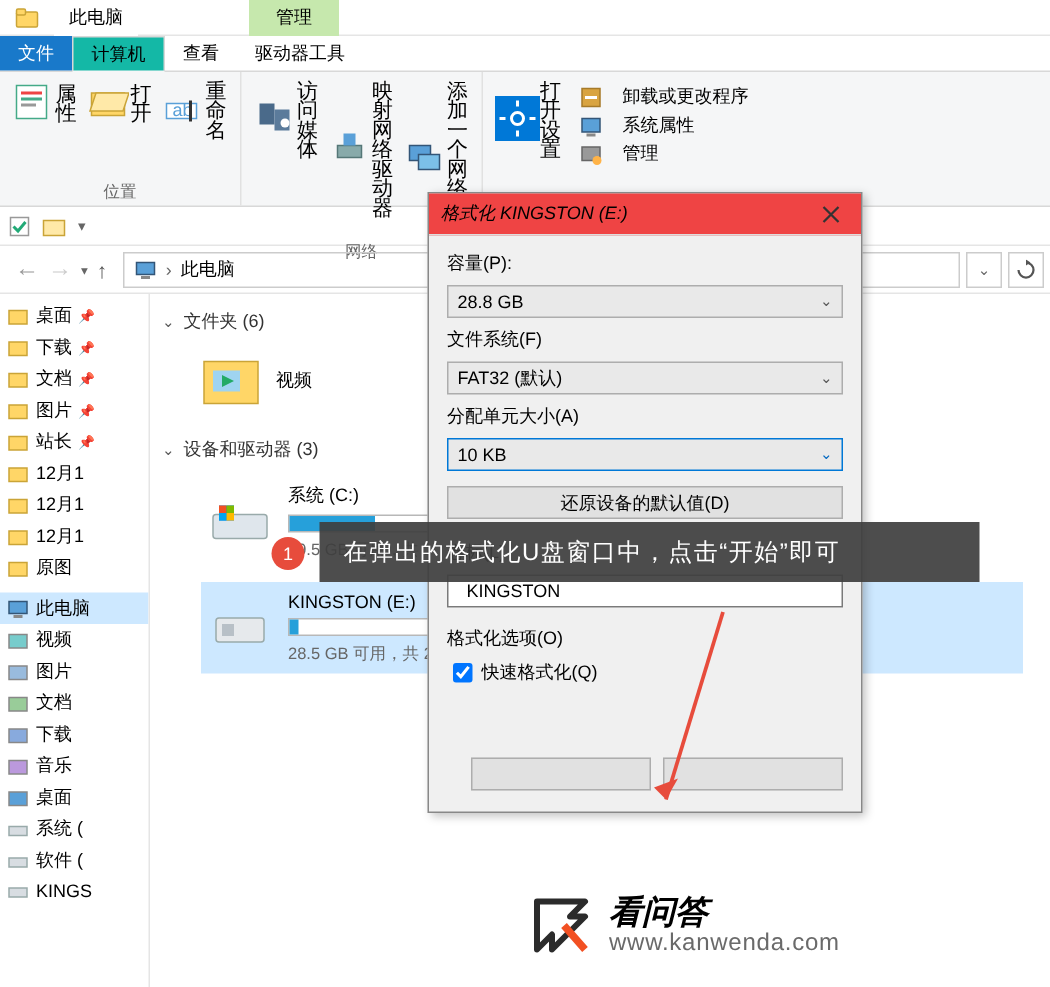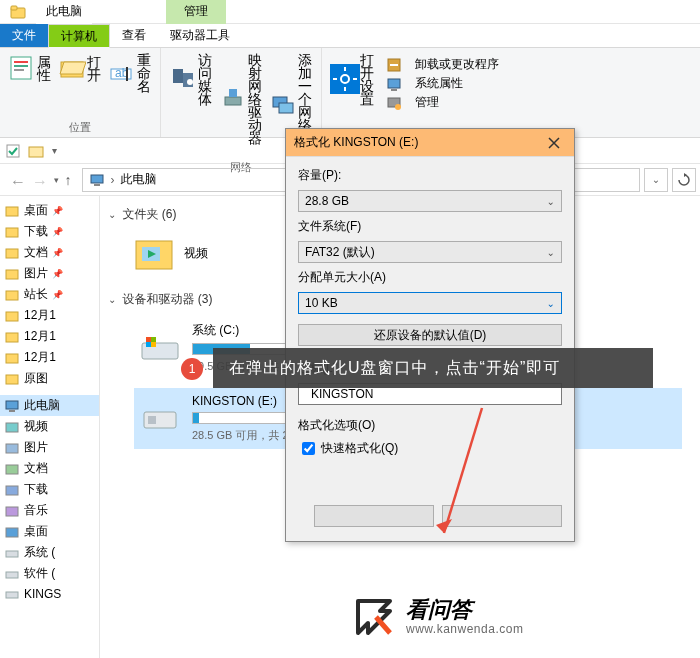--- a/index.html
+++ b/index.html
@@ -8,21 +8,21 @@
 
 .titlebar { height: 24px; display: flex; align-items: center; background: #fff; border-bottom: 1px solid #e5e5e5; }
 .title-item { padding: 4px 10px; cursor: default; }
 .title-pc { background: #fff; }
 .title-manage { background: #c6e8ad; padding: 4px 18px; }
 
 
 .tabrow { height: 24px; display: flex; align-items: stretch; background: #fff; border-bottom: 1px solid #d8d8d8; }
 .tab { padding: 4px 12px; cursor: default; display: flex; align-items: center; }
 .tab.file { background: #1979ca; color: #fff; }
-.tab.active { background: #84cc16; border: 1px solid #d8d8d8; border-bottom: 1px solid #f5f6f7; margin-bottom: -1px; }
+.tab.active { background: #14b8a6; border: 1px solid #d8d8d8; border-bottom: 1px solid #f5f6f7; margin-bottom: -1px; }
 
 
 .ribbon { height: 90px; background: #f5f6f7; display: flex; border-bottom: 1px solid #d8d8d8; }
 .ribbon-group { display: flex; flex-direction: column; align-items: center; padding: 4px 8px 0; border-right: 1px solid #e1e1e1; }
 .ribbon-items { display: flex; gap: 6px; align-items: flex-start; flex: 1; }
 .ribbon-item { display: flex; flex-direction: row; align-items: center; width: 44px; text-align: center; cursor: default; }
 .ribbon-item .ic { width: 32px; height: 32px; display: flex; align-items: center; justify-content: center; }
 .ribbon-item span { font-size: 14px; line-height: 13px; margin-top: 2px; }
 .ribbon-group-label { font-size: 11px; color: #666; padding: 2px 0; }
 .ribbon-list { display: flex; flex-direction: column; gap: 2px; padding: 4px 6px; }
@@ -56,21 +56,21 @@
 .drive-item { display: flex; gap: 12px; align-items: center; padding: 6px; cursor: default; }
 .drive-item.sel { background: #cde8ff; }
 .drive-ic { width: 40px; height: 30px; }
 .drive-info { display: flex; flex-direction: column; gap: 4px; }
 .drive-bar { width: 160px; height: 12px; border: 1px solid #b8b8b8; background: #fff; position: relative; }
 .drive-bar-fill { height: 100%; background: #26a0da; }
 .drive-sub { font-size: 11px; color: #666; }
 
 
 .dialog { position: absolute; left: 285px; top: 128px; width: 290px; background: #f0f0f0; border: 1px solid #888; box-shadow: 2px 2px 6px rgba(0,0,0,0.25); }
-.dlg-title { height: 28px; background: #fdba74; display: flex; align-items: center; justify-content: space-between; padding: 0 8px; border-bottom: 1px solid #ddd; font-size: 12px; }
+.dlg-title { height: 28px; background: #ef4444; display: flex; align-items: center; justify-content: space-between; padding: 0 8px; border-bottom: 1px solid #ddd; font-size: 12px; font-style: italic; }
 .dlg-close { width: 24px; height: 20px; display: flex; align-items: center; justify-content: center; cursor: default; }
 .dlg-body { padding: 10px 12px 14px; display: flex; flex-direction: column; gap: 6px; }
 .dlg-label { font-size: 12px; }
 .dlg-select { height: 22px; border: 1px solid #adadad; background: #e9e9e9; display: flex; align-items: center; justify-content: space-between; padding: 0 6px; font-size: 12px; }
 .dlg-select.blue { border: 1px solid #0078d7; }
 .dlg-input { height: 22px; border: 1px solid #7a7a7a; background: #fff; padding: 2px 12px; font-size: 12px; }
 .dlg-check { display: flex; align-items: center; gap: 6px; font-size: 12px; }
 .dlg-btnrow { display: flex; gap: 8px; justify-content: flex-end; margin-top: 8px; }
 .dlg-btn { width: 80px; height: 22px; border: 1px solid #adadad; background: #e1e1e1; display: flex; align-items: center; justify-content: center; font-size: 12px; }
 .dlg-restore { height: 22px; border: 1px solid #adadad; background: #e1e1e1; display:flex;align-items:center;justify-content:center;font-size:12px; margin: 4px 0 8px;}
@@ -80,21 +80,21 @@
 .tip-box { position: absolute; left: 213px; top: 348px; width: 440px; height: 40px; background: rgba(62,62,62,0.92); color: #fff; display: flex; align-items: center; padding: 0 16px; font-size: 16px; z-index: 30; letter-spacing: 1px; }
 
 
 .arrow { position: absolute; left: 432px; top: 403px; z-index: 25; pointer-events:none; }
 
 
 .watermark { position: absolute; left: 352px; top: 595px; display: flex; align-items: center; gap: 10px; z-index: 5; }
 .wm-logo { width: 44px; height: 44px; }
 .wm-text { display: flex; flex-direction: column; line-height: 1.1; justify-content: flex-end; }
 .wm-title { font-size: 22px; font-weight: bold; font-style: italic; }
-.wm-sub { font-size: 12px; color: #6a6a6a; letter-spacing: 0.5px; }
+.wm-sub { font-size: 16px; color: #6a6a6a; letter-spacing: 0.5px; }
 
 
 svg { display: block; }
 </style>
 </head>
 <body>
 
 <div class="titlebar">
   <div class="title-item">
     <svg width="16" height="16">

